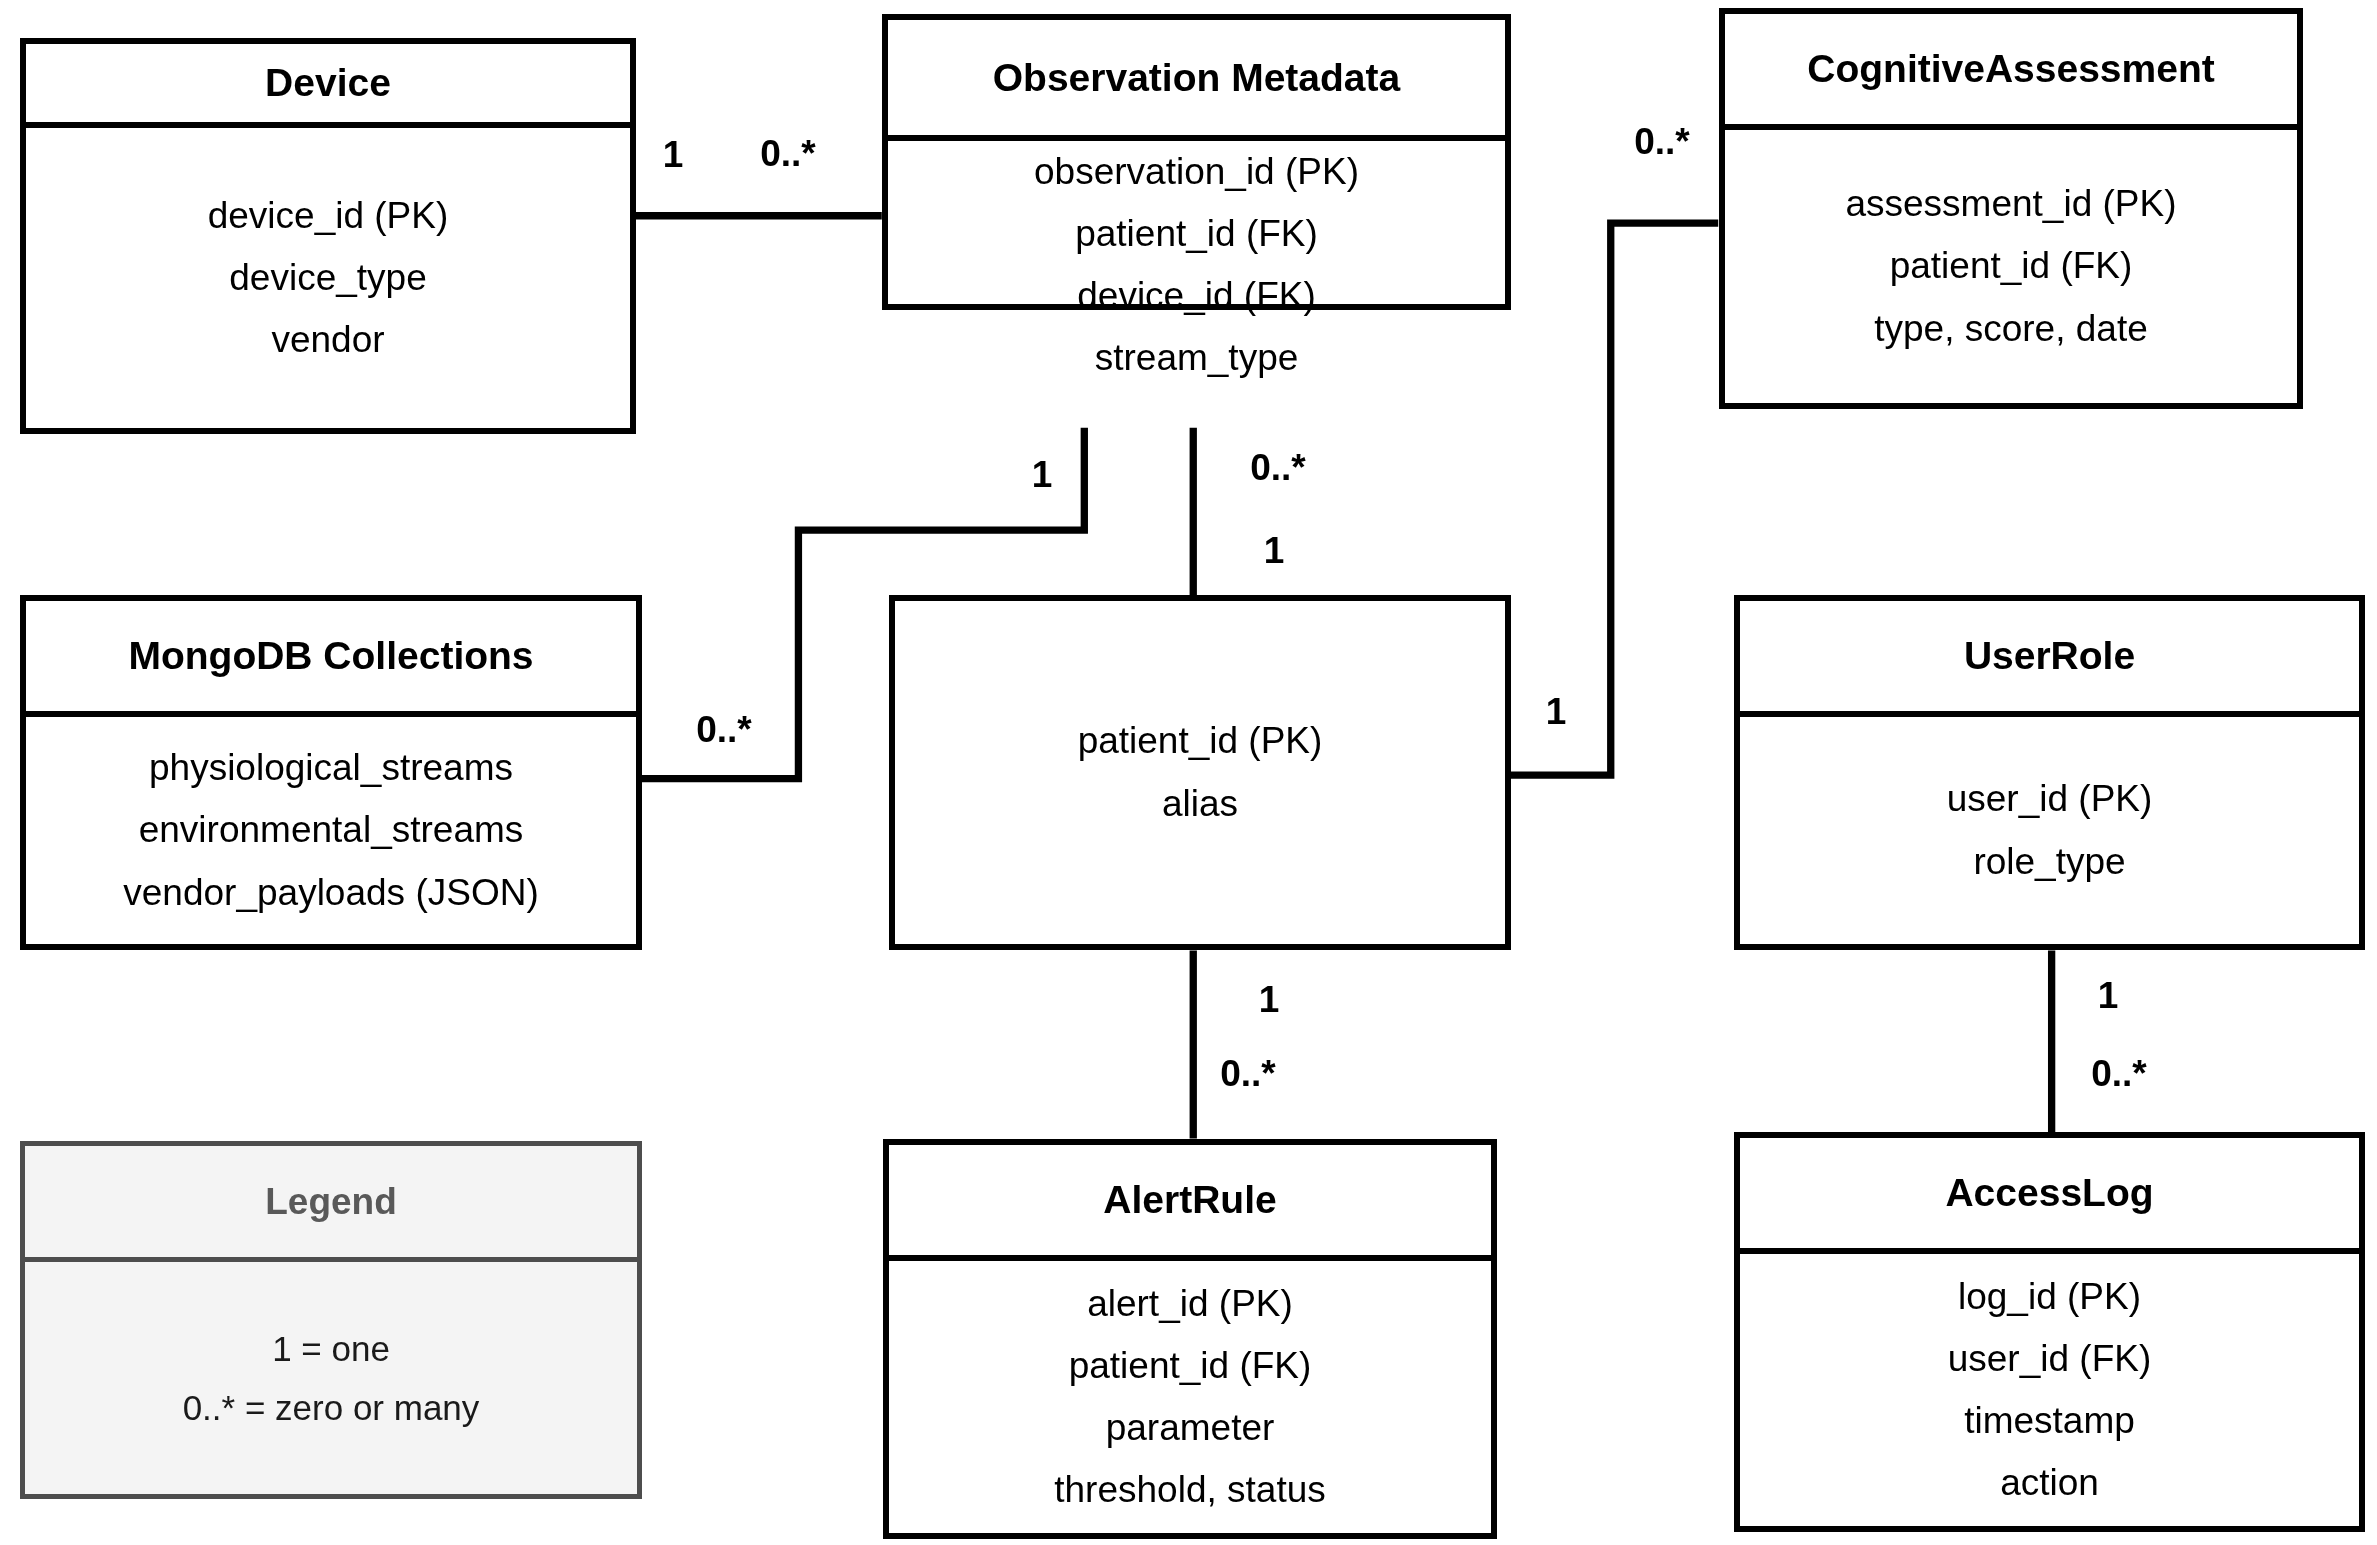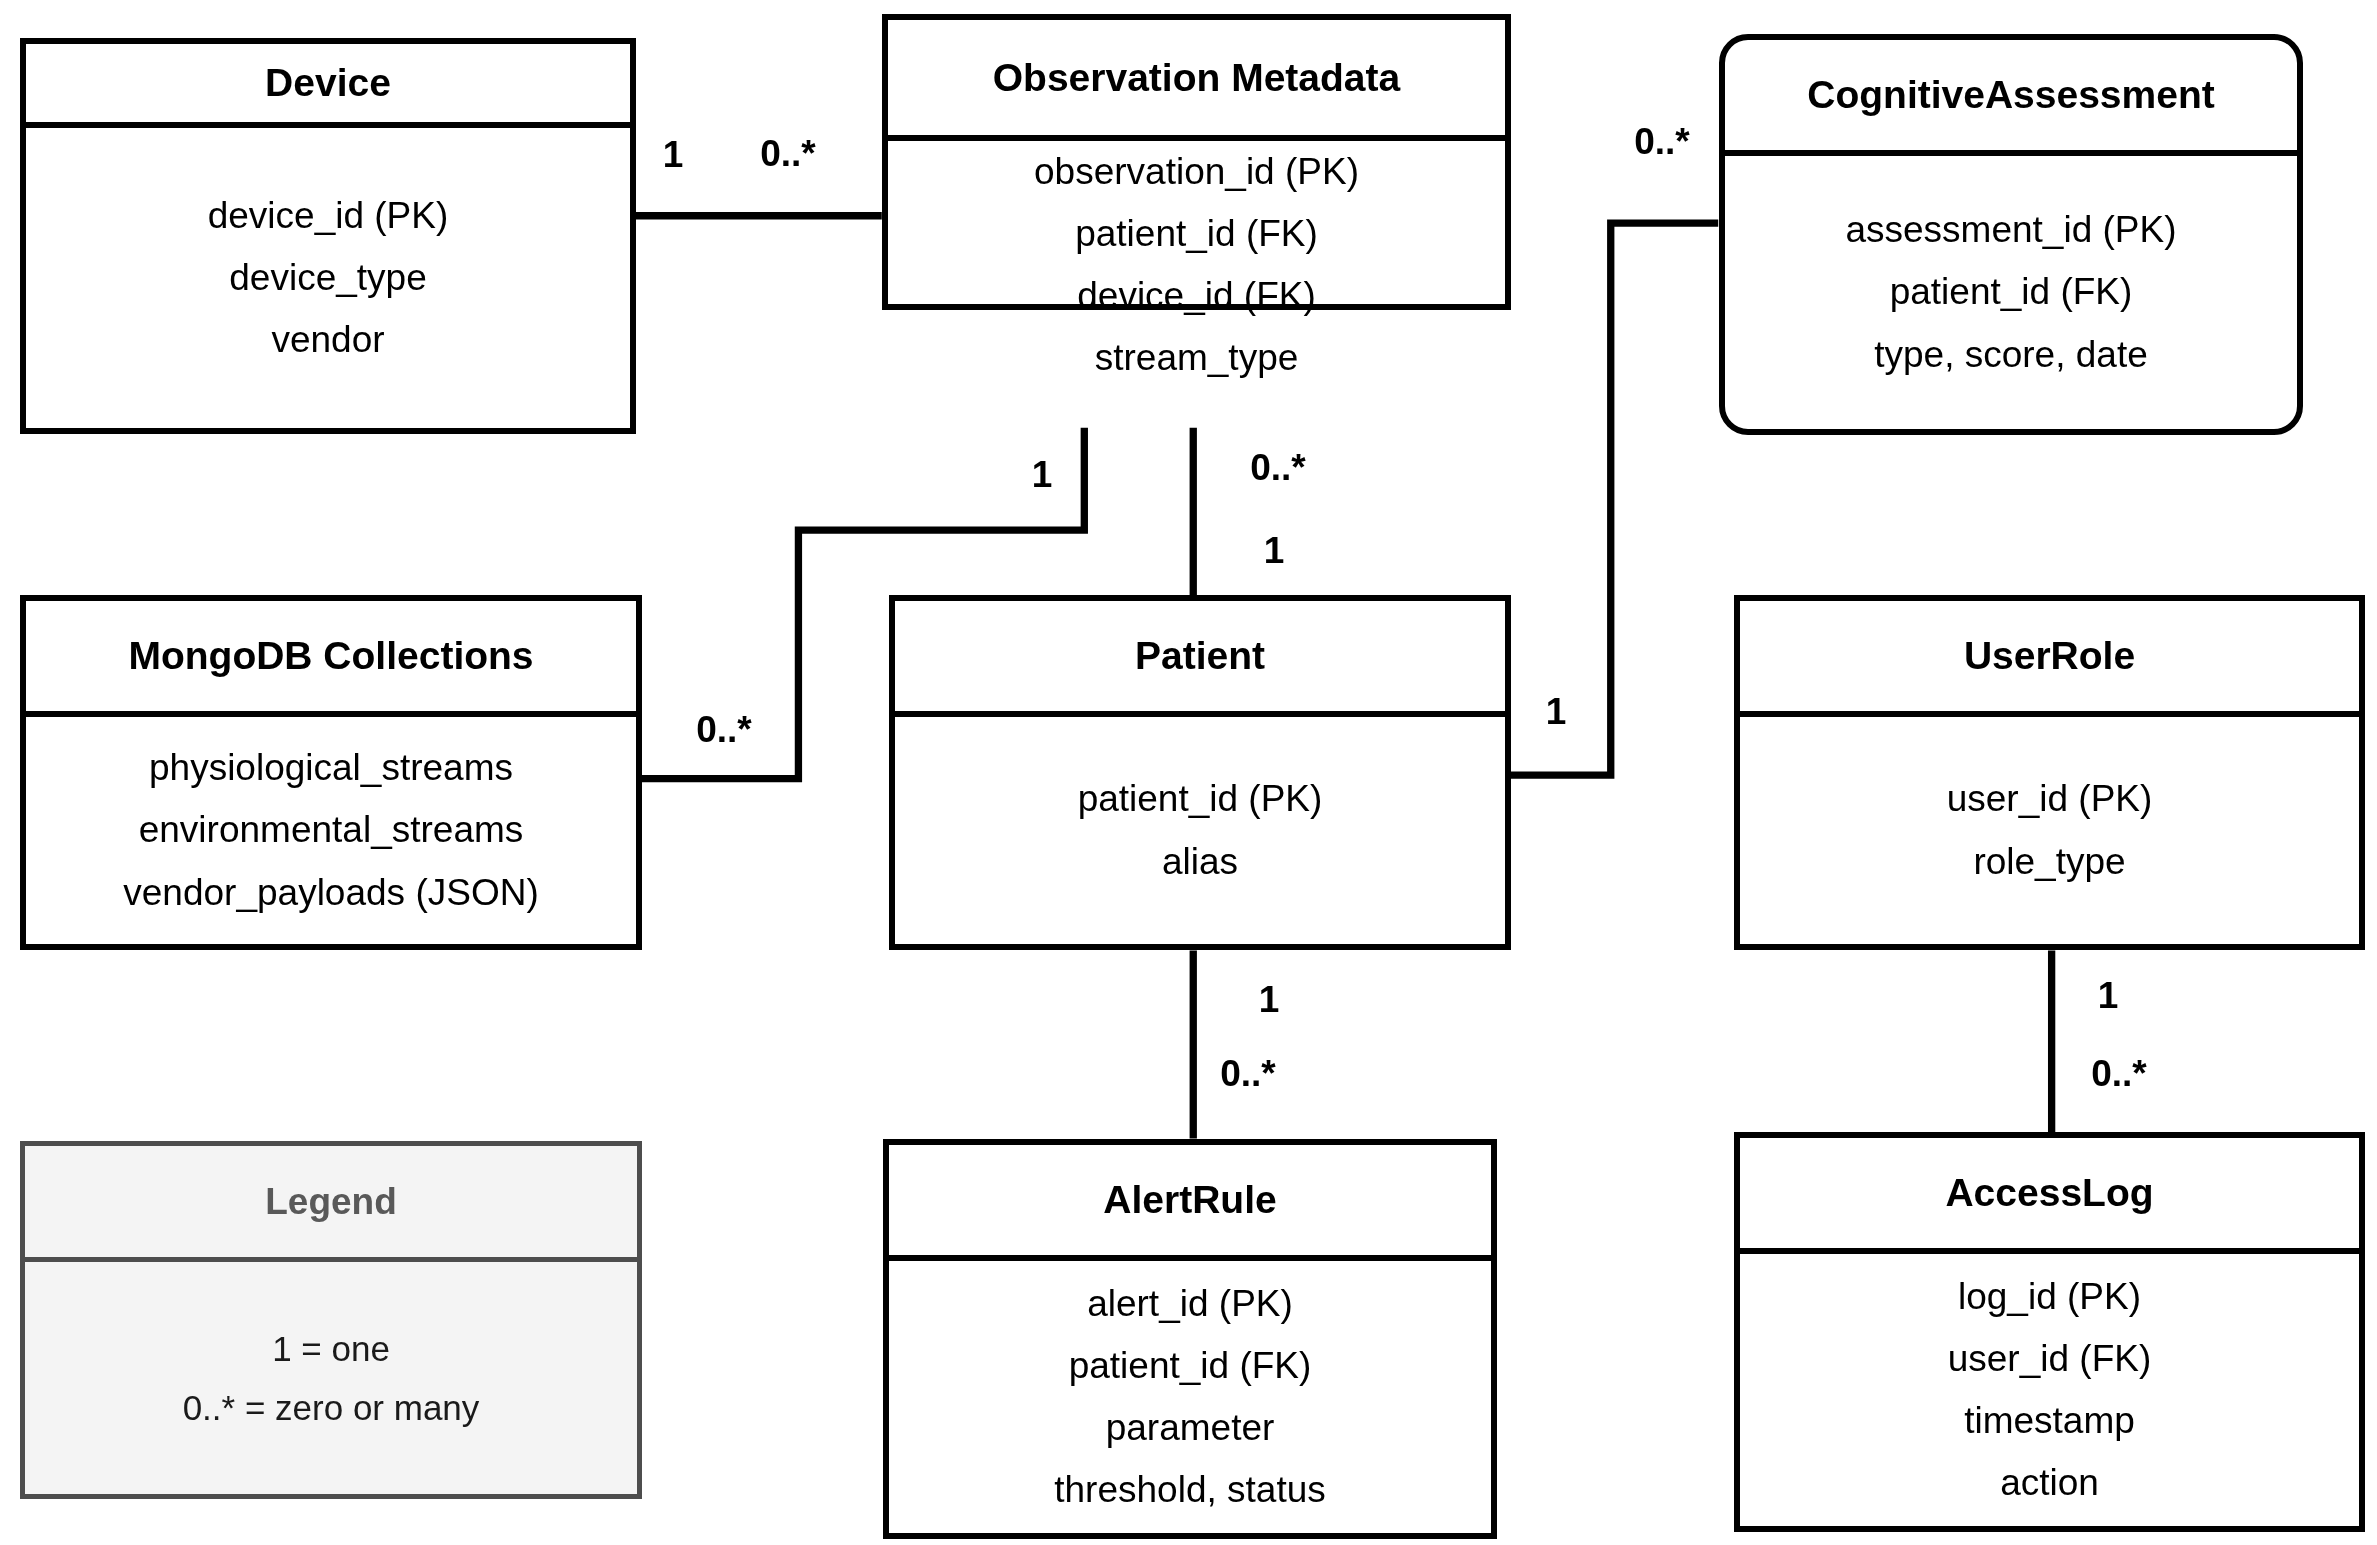--- a/index.html
+++ b/index.html
@@ -81,21 +81,21 @@
     font-size: 37px;
     font-weight: bold;
     white-space: nowrap;
   }
 
   
   #box-device     { left: 20px;   top: 26px;   width: 616px; height: 396px; margin-top: 12px; }
   #box-device .hdr { height: 84px; }
   #box-obsmeta    { left: 882px; top: 14px;   width: 629px; height: 296px; }
   #box-obsmeta .hdr { height: 121px; }
-  #box-cogassess  { left: 1719px; top: 34px;   width: 584px; height: 401px; border-radius: 29px; }
+  #box-cogassess  { left: 1719px; top: 8px;   width: 584px; height: 401px; }
   #box-cogassess .hdr { height: 116px; }
   #box-mongodb    { left: 20px;   top: 595px;  width: 622px; height: 355px; }
   #box-mongodb .hdr { height: 116px; }
   #box-patient    { left: 889px; top: 595px;  width: 622px; height: 355px; }
   #box-patient .hdr { height: 116px; }
   #box-userrole   { left: 1734px; top: 595px;  width: 631px; height: 355px; }
   #box-userrole .hdr { height: 116px; }
   #box-alertrule  { left: 883px; top: 1139px; width: 614px; height: 400px; }
   #box-alertrule .hdr { height: 116px; }
   #box-accesslog  { left: 1734px; top: 1132px; width: 631px; height: 400px; }
@@ -147,21 +147,20 @@
   <div class="entity" id="box-mongodb">
     <div class="hdr">MongoDB Collections</div>
     <div class="body">
       <div>physiological_streams</div>
       <div>environmental_streams</div>
       <div>vendor_payloads (JSON)</div>
     </div>
   </div>
 
   <div class="entity" id="box-patient">
-    <div class="hdr">Patient</div>
     <div class="body">
       <div>patient_id (PK)</div>
       <div>alias</div>
     </div>
   </div>
 
   <div class="entity" id="box-userrole">
     <div class="hdr">UserRole</div>
     <div class="body">
       <div>user_id (PK)</div>

